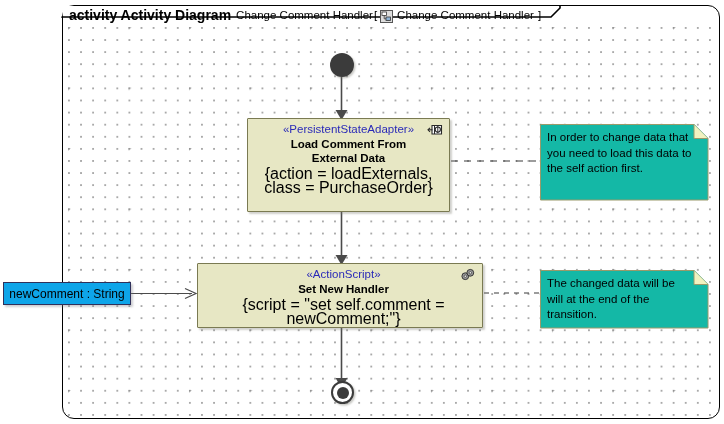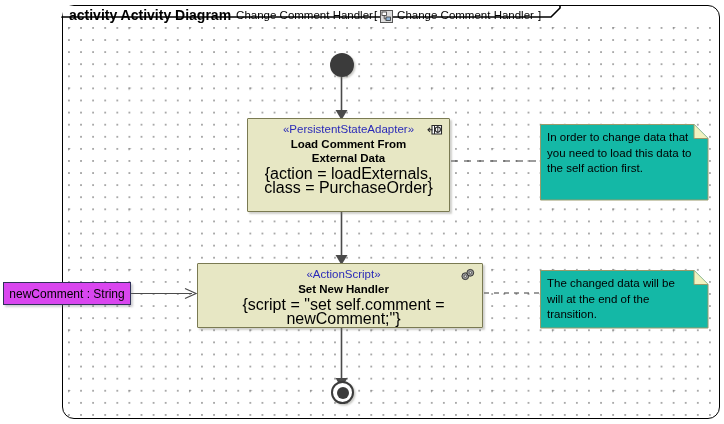--- a/index.html
+++ b/index.html
@@ -100,21 +100,21 @@
     z-index:3;
     font-size:11.5px;color:#000;line-height:15.5px;
     padding:6px 6px 4px 7px;
     filter:drop-shadow(2px 2px 1.5px rgba(130,130,110,.45));
   }
   .note-txt{position:relative;z-index:2;}
 
   
   .param{
     position:absolute;
-    background:#d946ef;
+    background:#0ea5e9;
     border:1.3px solid #30305a;
     box-sizing:border-box;
     font-size:12px;color:#000;
     display:flex;align-items:center;justify-content:center;
     box-shadow:2px 2px 2px rgba(120,120,130,.35);
     z-index:4;
   }
 
   
   .init-node{

